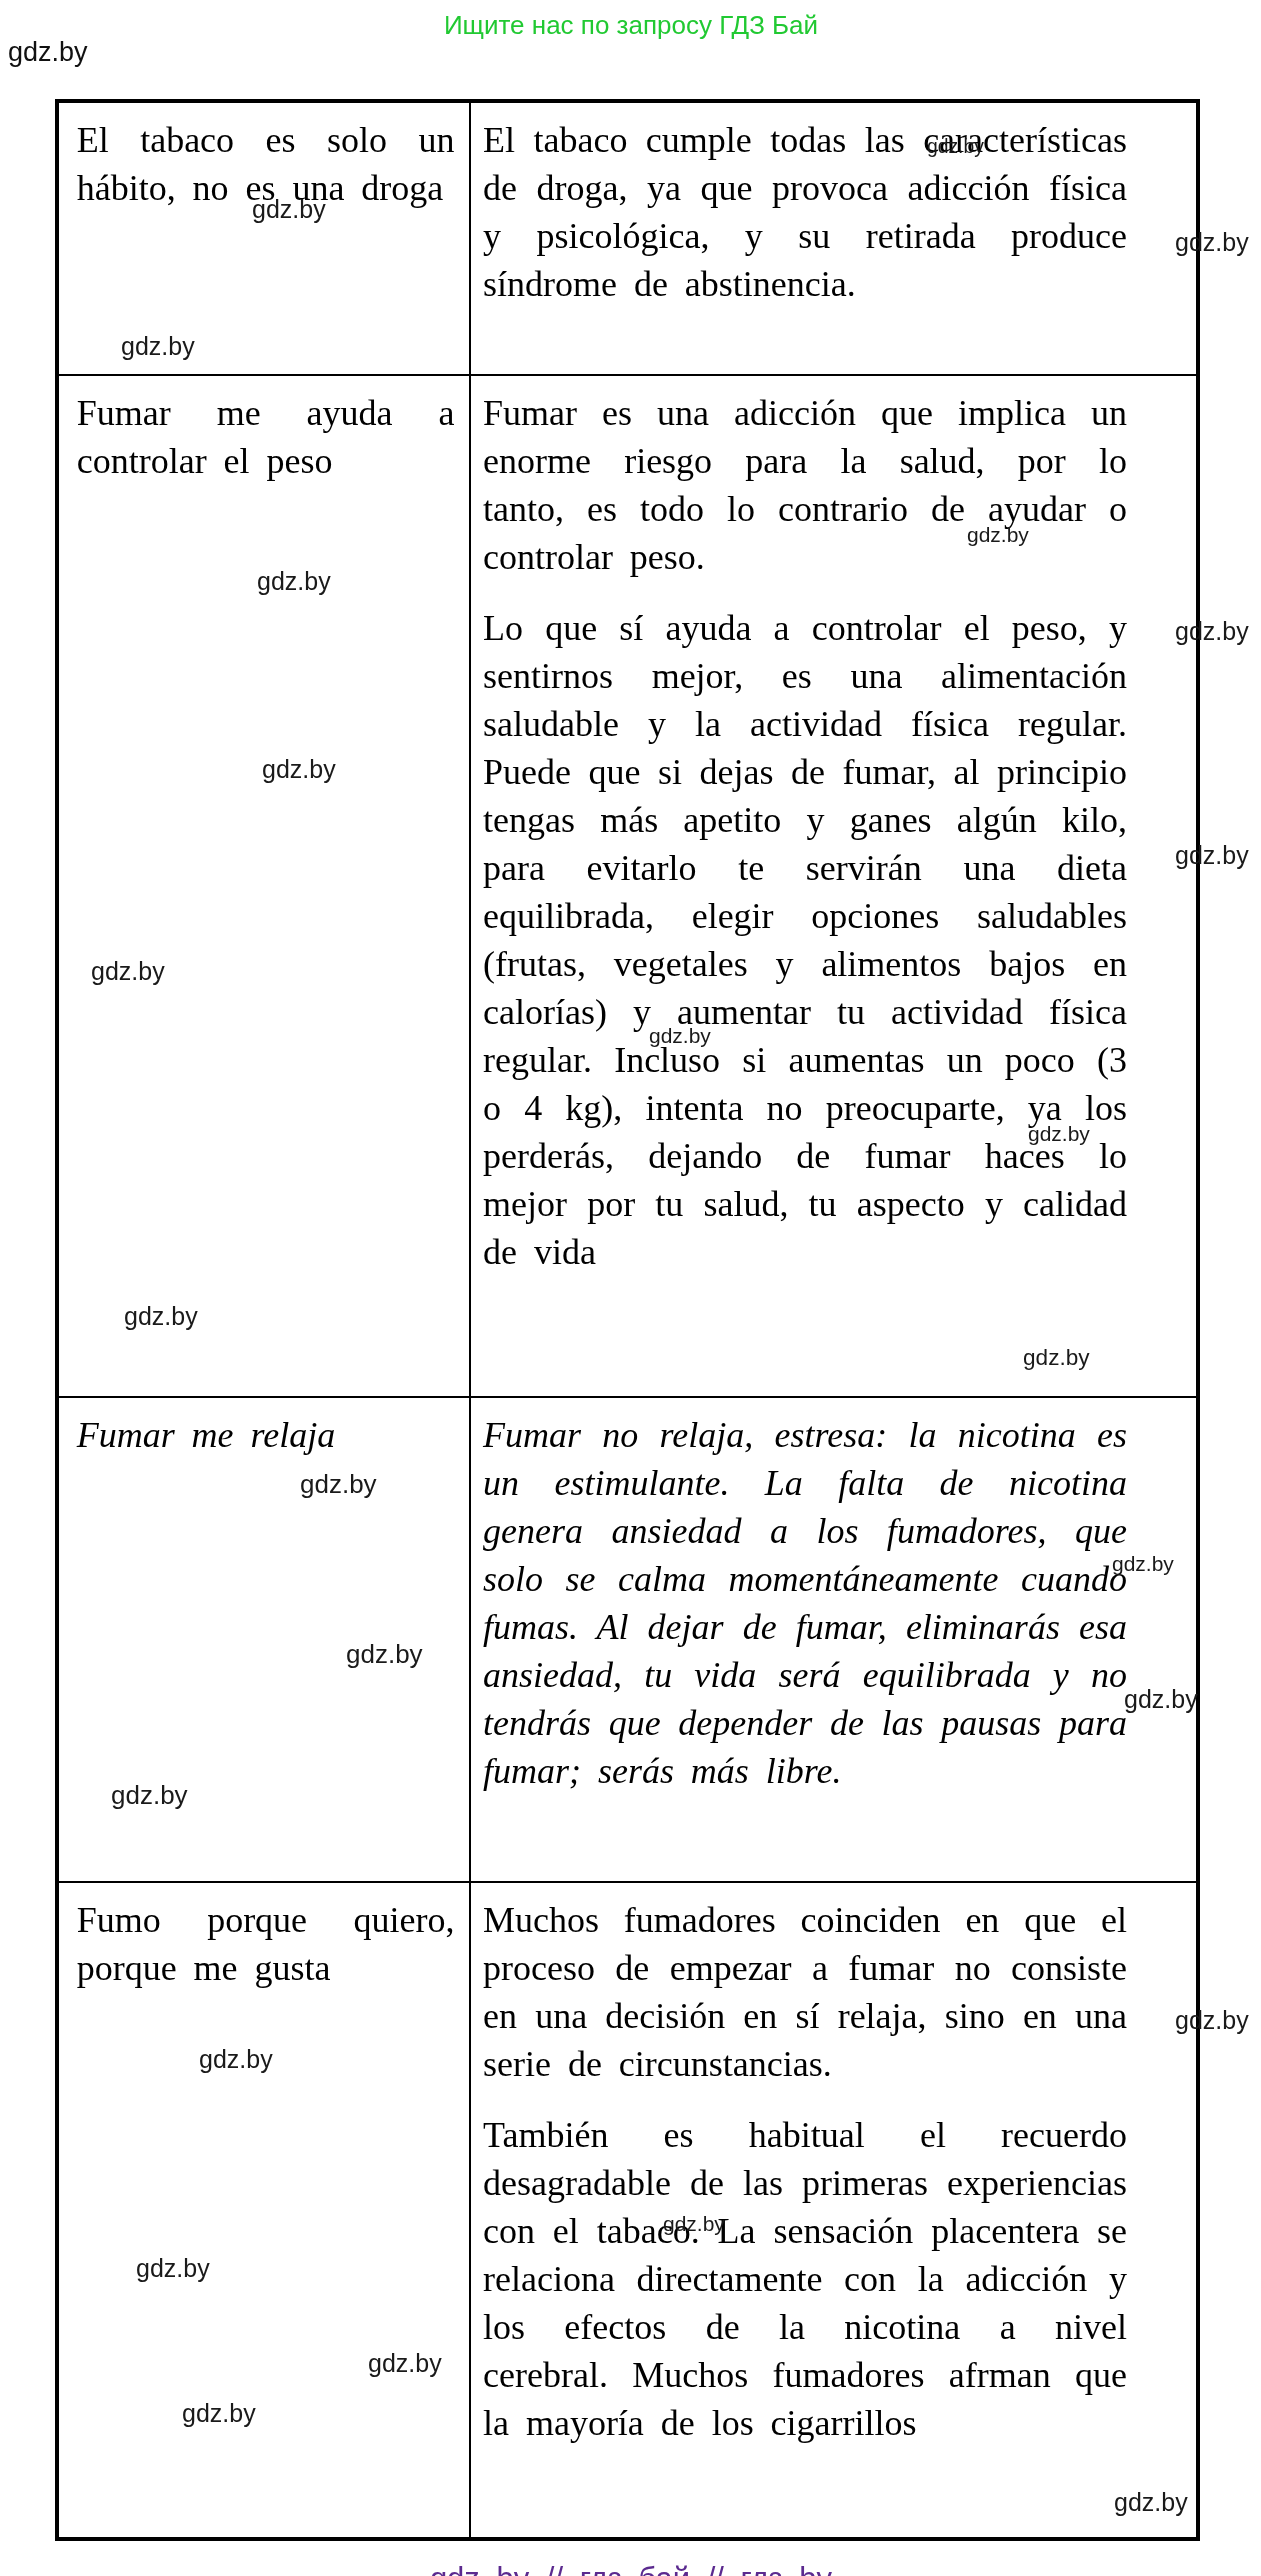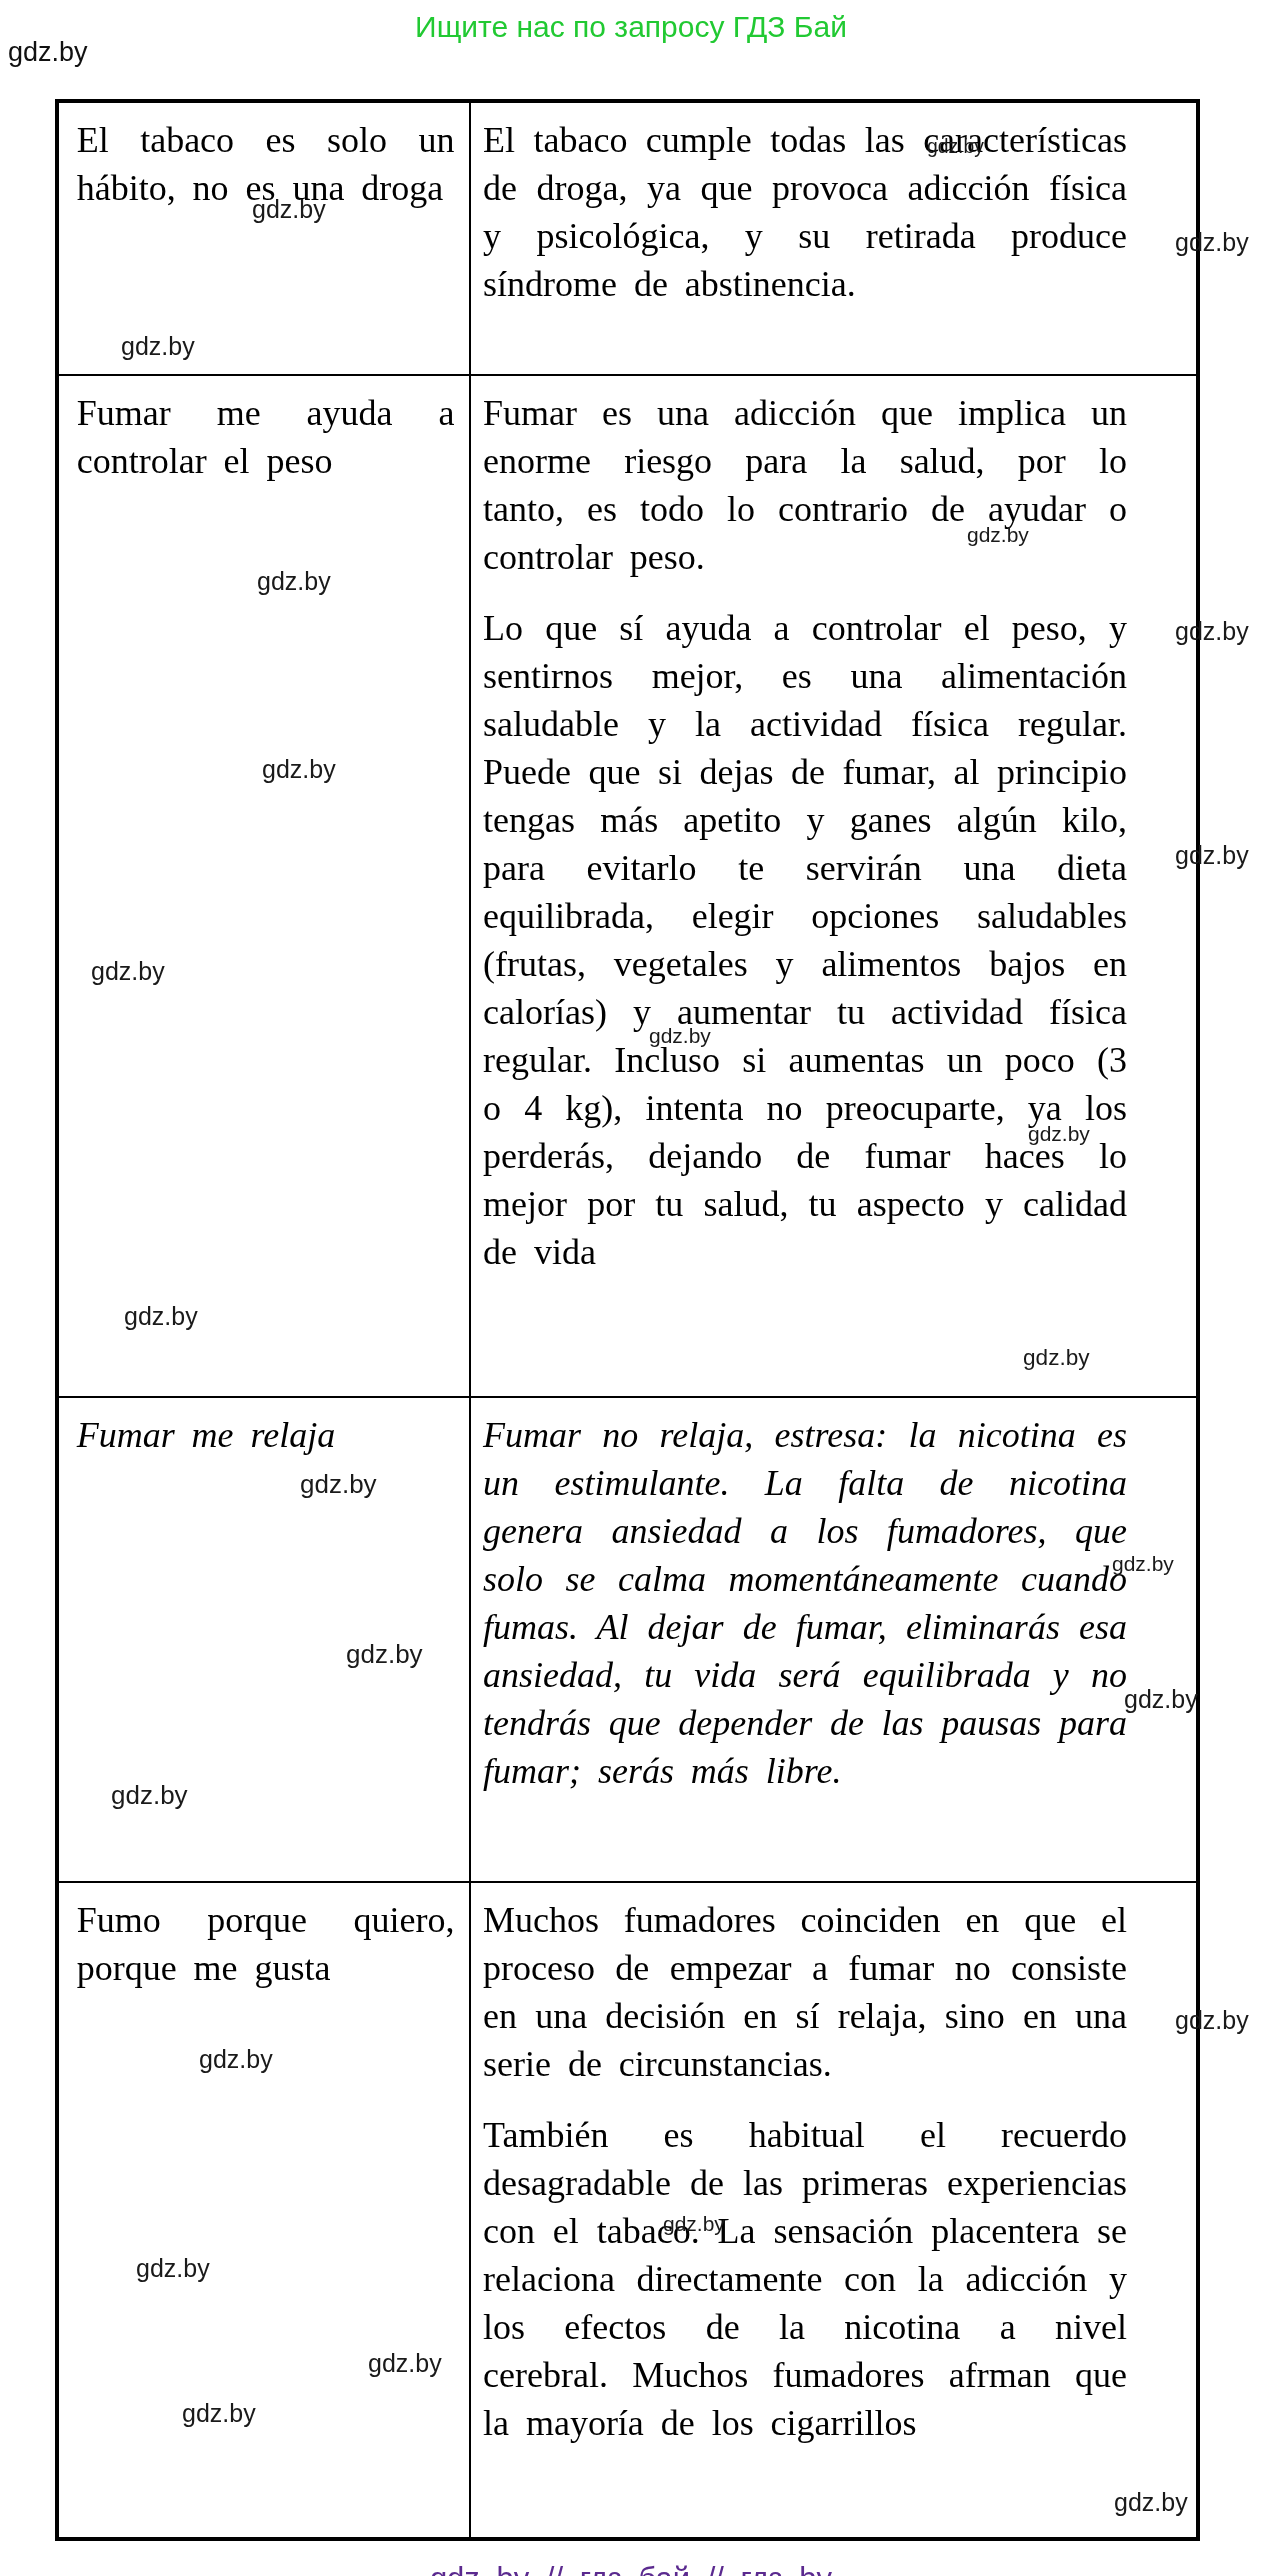--- a/index.html
+++ b/index.html
@@ -16,21 +16,21 @@
     height:2576px;
     background:var(--bg);
     overflow:hidden;
     font-family:"Liberation Serif", serif;
   }
   .banner{
     position:absolute;
     left:0; right:0; top:9.7px;
     text-align:center;
     font-family:"Liberation Sans", sans-serif;
-    font-size:30px;
+    font-size:26px;
     color:var(--green);
   }
   .corner-wm{
     position:absolute;
     left:8px; top:37px;
     font-family:"Liberation Sans", sans-serif;
     font-size:27px;
     color:#111;
   }
   table.myths{

